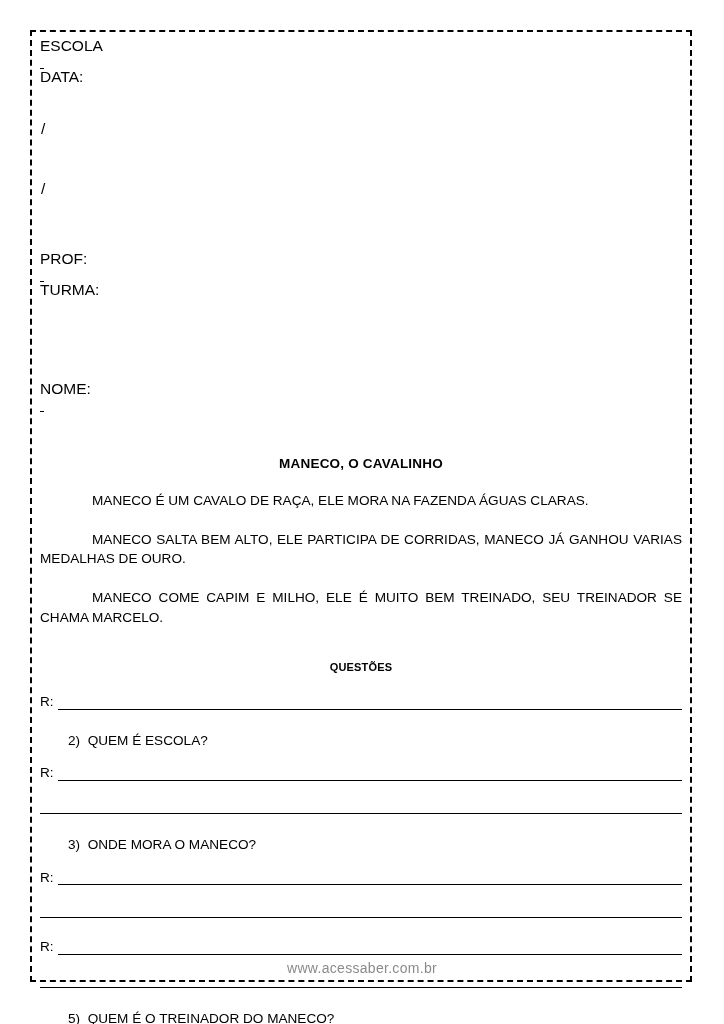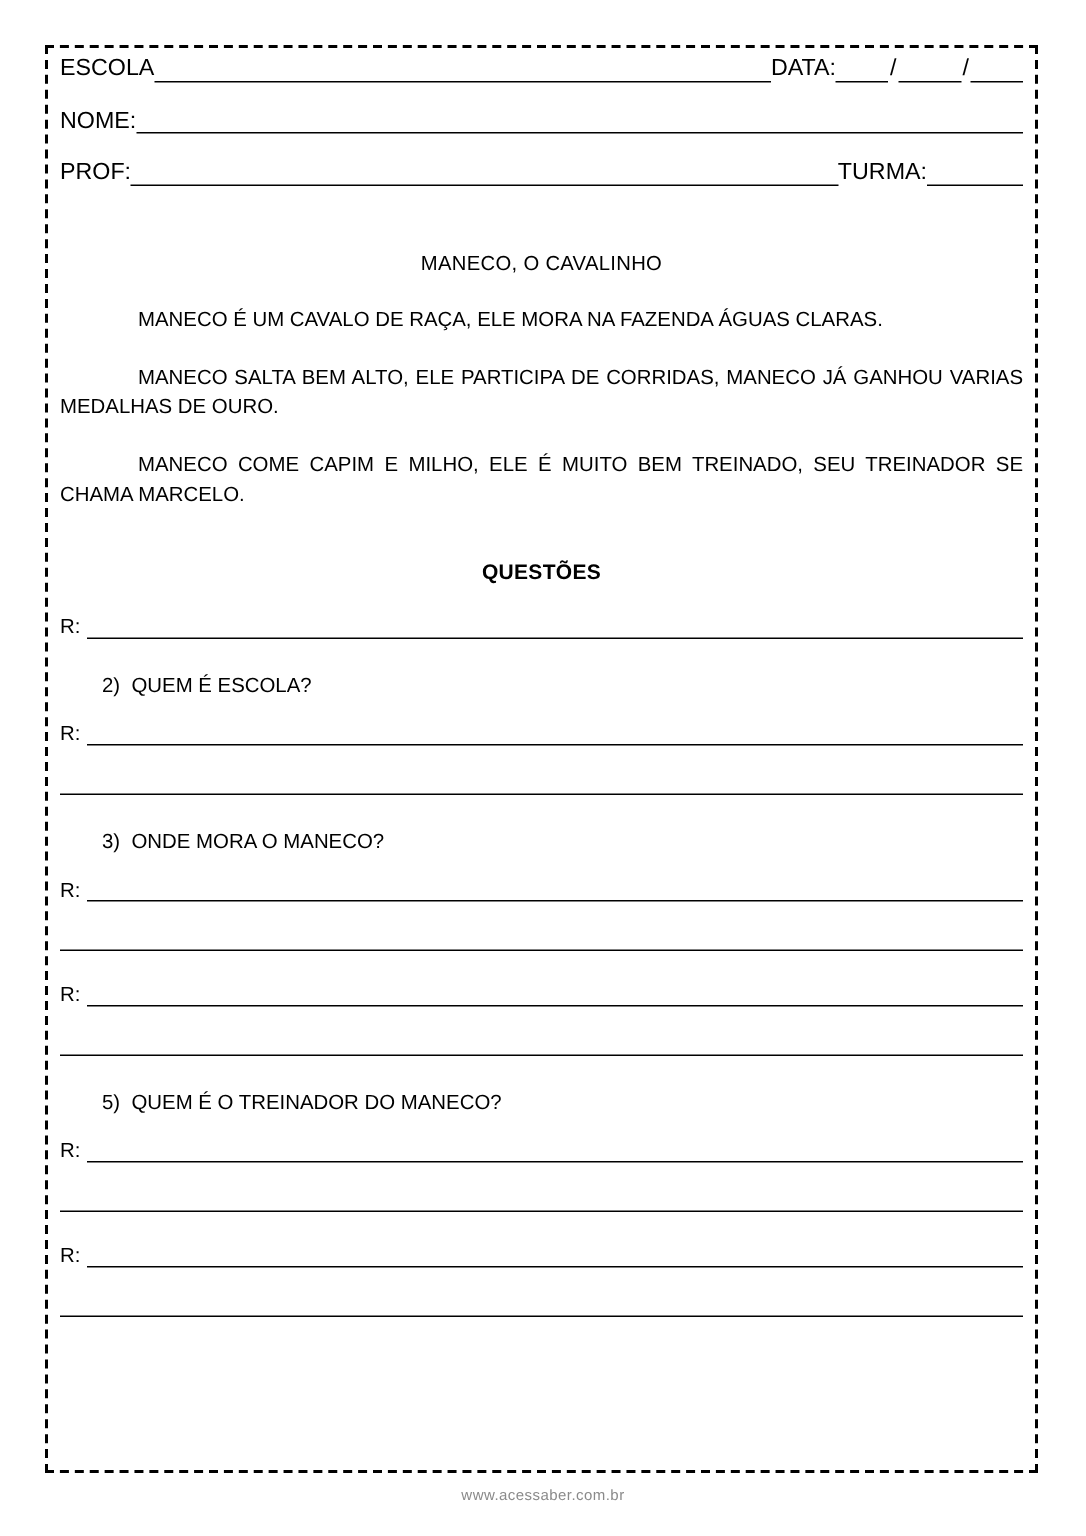--- a/index.html
+++ b/index.html
@@ -30,25 +30,26 @@
   #page-content {
     position: absolute;
     left: 40px;
     top: 38px;
     width: 642px;     
   }
 
   
   .header-row {
     display: flex;
-    align-items: flex-end;
+    align-items: flex-start;
     font-size: 15.5px;
     line-height: 1;
     margin-bottom: 18px;
     white-space: nowrap;
+    flex-direction: column;
   }
   .field-label {
     font-size: 15.5px;
     line-height: 1;
     padding-bottom: 1px;
   }
   .rule {
     flex: 1 1 auto;
     border-bottom: 1.2px solid #000000;
     height: 13px;
@@ -59,40 +60,40 @@
   .rule-fixed-64 { flex: 0 0 64px; border-bottom: 1.2px solid #000000; height: 13px; }
   .slash {
     font-size: 15.5px;
     line-height: 1;
     padding: 0 1px 1px 1px;
   }
 
   
   #story-title {
     text-align: center;
-    font-weight: normal;
+    font-weight: bold;
     font-size: 13.5px;
     letter-spacing: 0.2px;
     margin-top: 44px;
     margin-bottom: 0;
   }
   .story-para {
     font-size: 13.6px;
     line-height: 1.42;
     text-align: justify;
     text-indent: 52px;
     margin: 20px 0 0 0;
   }
   .story-para.last-line-left { text-align-last: left; }
 
   
   #questions-title {
     text-align: center;
     font-weight: bold;
-    font-size: 14px;
+    font-size: 11px;
     letter-spacing: 0.2px;
     margin-top: 34px;
     margin-bottom: 0;
   }
   .question-block { margin-top: 22px; }
   .question-text {
     font-size: 13.6px;
     line-height: 1.3;
     margin-left: 28px;
     white-space: pre;
@@ -118,24 +119,24 @@
     border-bottom: 1.1px solid #000000;
     height: 11px;
     margin-top: 21px;
     width: 100%;
   }
 
   
   #site-footer {
     position: absolute;
     left: 0;
-    top: 992px;
+    top: 960px;
     width: 724px;
     text-align: center;
-    font-size: 10px;
+    font-size: 14px;
     color: #8a8a8a;
     letter-spacing: 0.3px;
   }
 </style>
 </head>
 <body>
 
 <div id="worksheet-frame"></div>
 
 <div id="page-content">
@@ -145,31 +146,31 @@
     <span class="rule"></span>
     <span class="field-label">DATA:</span>
     <span class="rule-fixed-35"></span>
     <span class="slash">/</span>
     <span class="rule-fixed-42"></span>
     <span class="slash">/</span>
     <span class="rule-fixed-35"></span>
   </div>
 
   <div class="header-row">
-    <span class="field-label">NOME:</span>
-    <span class="rule"></span>
-  </div>
-
-  <div class="header-row">
     <span class="field-label">PROF:</span>
     <span class="rule"></span>
     <span class="field-label">TURMA:</span>
     <span class="rule-fixed-64"></span>
   </div>
 
+  <div class="header-row">
+    <span class="field-label">NOME:</span>
+    <span class="rule"></span>
+  </div>
+
   <div id="story-title">MANECO, O CAVALINHO</div>
 
   <p class="story-para last-line-left">MANECO É UM CAVALO DE RAÇA, ELE MORA NA FAZENDA ÁGUAS CLARAS.</p>
   <p class="story-para last-line-left">MANECO SALTA BEM ALTO, ELE PARTICIPA DE CORRIDAS, MANECO JÁ GANHOU VARIAS MEDALHAS DE OURO.</p>
   <p class="story-para last-line-left">MANECO COME CAPIM E MILHO, ELE É MUITO BEM TREINADO, SEU TREINADOR SE CHAMA MARCELO.</p>
 
   <div id="questions-title">QUESTÕES</div>
 
   <div class="question-block">
     <div class="answer-row">

